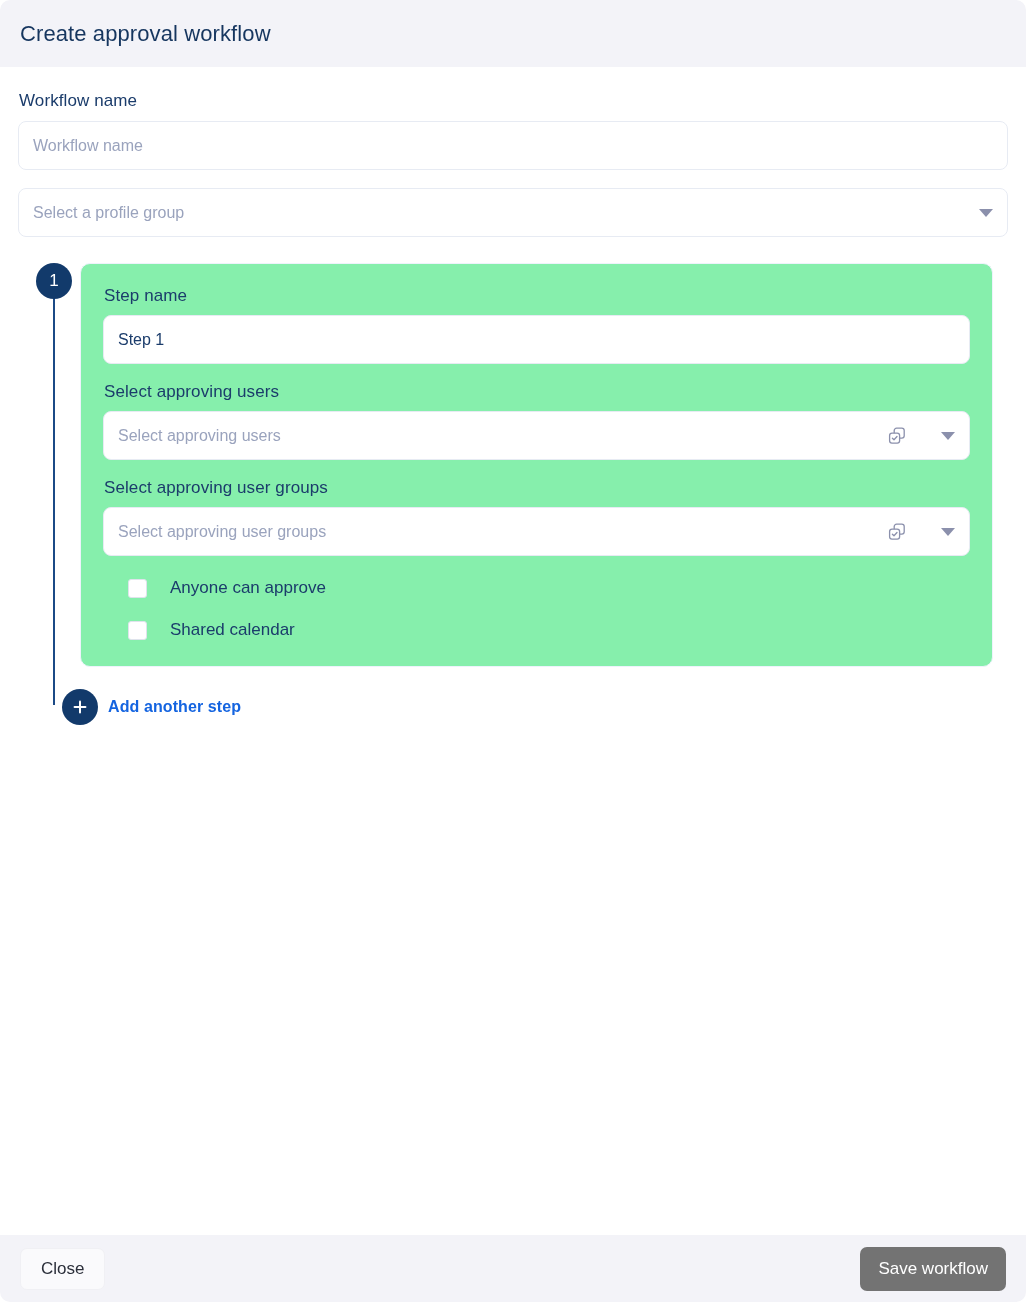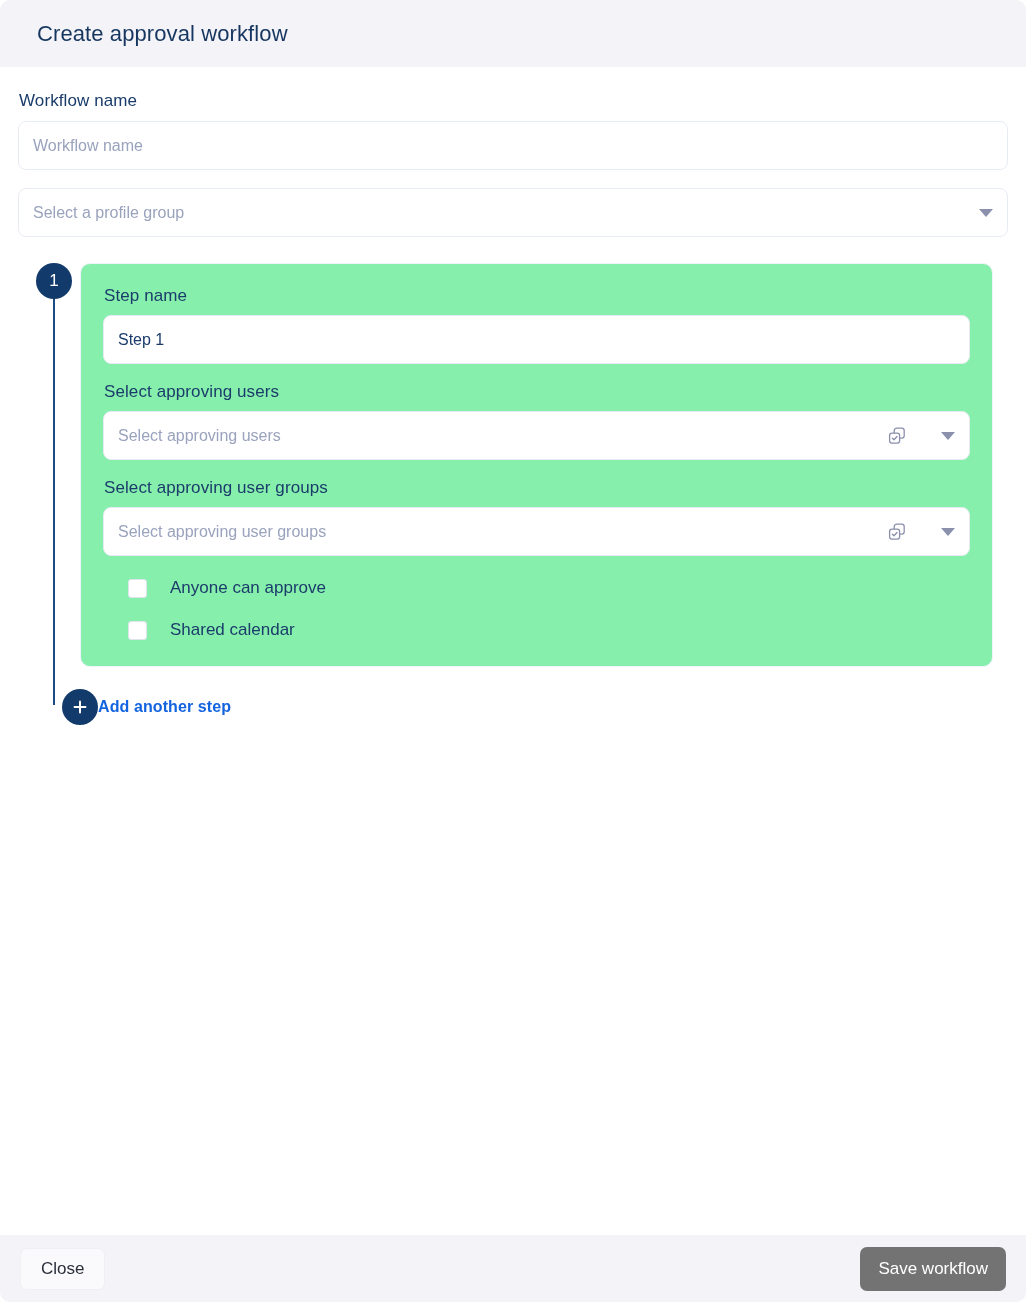--- a/index.html
+++ b/index.html
@@ -27,21 +27,21 @@
     position: relative;
   }
 
   
   .dialog-header {
     height: 67px;
     flex: 0 0 67px;
     background: #f3f3f8;
     display: flex;
     align-items: center;
-    padding: 0 37px;
+    padding: 0 20px;
   }
   .dialog-title {
     font-size: 22px;
     color: #16365f;
     letter-spacing: 0.1px;
   }
 
   
   .dialog-body {
     flex: 1 1 auto;
@@ -191,21 +191,21 @@
     height: 36px;
     border-radius: 50%;
     background: #123a6b;
     display: flex;
     align-items: center;
     justify-content: center;
     z-index: 2;
   }
   .add-circle svg { display: block; }
   .add-step-label {
-    margin-left: 36px;
+    margin-left: 46px;
     color: #1464e0;
     font-size: 16px;
     font-weight: bold;
     letter-spacing: 0.1px;
   }
 
   
   .dialog-footer {
     flex: 0 0 67px;
     height: 67px;

